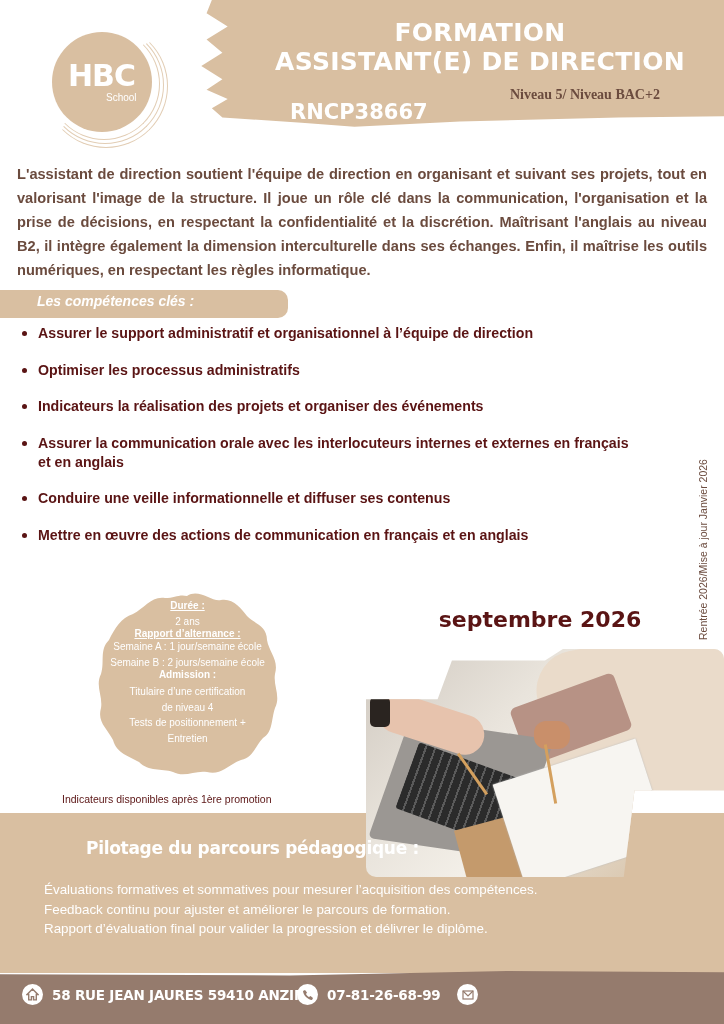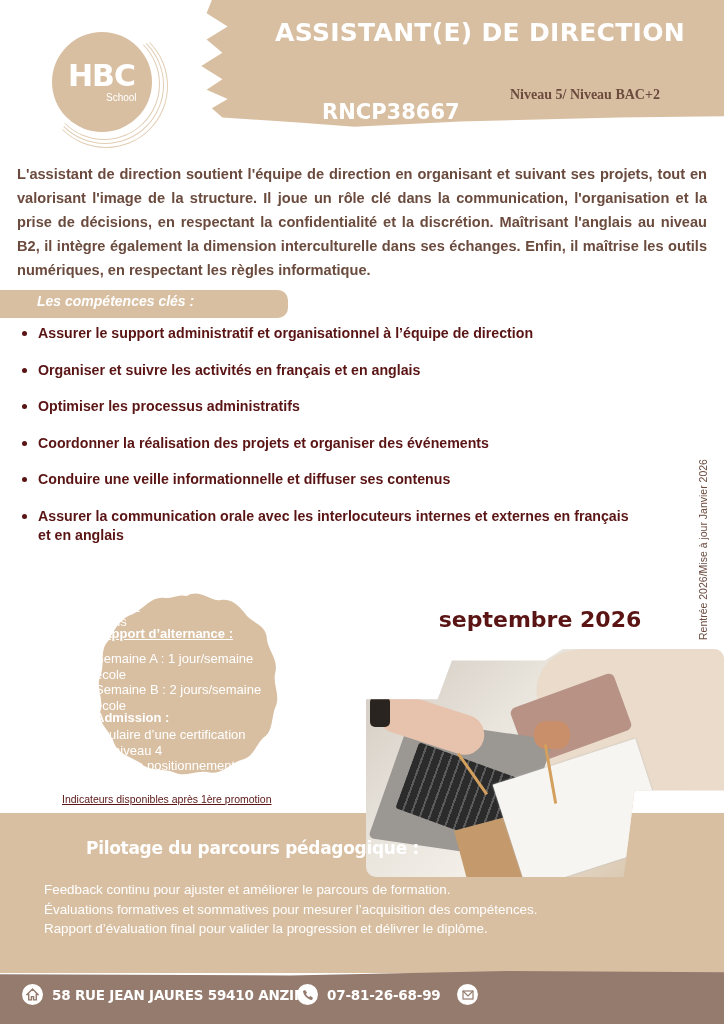--- a/index.html
+++ b/index.html
@@ -12,21 +12,21 @@
     background: #d9bfa1;
     clip-path: polygon(3% 0, 100% 0, 100% 88%, 80% 89%, 50% 92%, 30% 96%, 20% 93%, 5% 89%, 3% 82%, 6% 75%, 2% 68%, 5% 60%, 1% 50%, 5% 40%, 2% 30%, 6% 20%, 2% 10%);
   }
   .title {
     position: absolute; left: 250px; top: 18px; width: 460px; text-align: center;
     color: #ffffff; font-weight: bold; font-size: 25px; line-height: 29px; letter-spacing: 0.3px;
     font-family: "DejaVu Sans", sans-serif;
   }
   .rncp {
     position: absolute; left: 290px; top: 100px; color: #ffffff; font-weight: bold;
-    font-size: 21px; font-family: "DejaVu Sans", sans-serif; margin-left: 32px;
+    font-size: 21px; font-family: "DejaVu Sans", sans-serif;
   }
   .niveau {
     position: absolute; left: 510px; top: 87px; color: #6b4b3e; font-weight: bold; font-size: 14px;
     font-family: Liberation Serif, serif;
   }
 
   
   .logo {
     position: absolute; left: 48px; top: 28px; width: 118px; height: 118px;
   }
@@ -78,28 +78,28 @@
     position: absolute; left: 697px; top: 640px; transform-origin: left top; transform: rotate(-90deg);
     font-size: 10.5px; color: #6b4b3e; white-space: nowrap;
   }
 
   
   .badge {
     position: absolute; left: 95px; top: 588px; width: 185px; height: 190px;
   }
   .badge svg { position: absolute; left: 0; top: 0; }
   .badge-text {
-    position: absolute; left: 0; top: 10px; width: 185px; color: #ffffff;
-    font-size: 13px; line-height: 15.5px;
+    position: absolute; left: 0; top: 10px; width: 185px; text-align: center; color: #ffffff;
+    font-size: 10px; line-height: 15.5px;
   }
   .badge-text .h { font-weight: bold; text-decoration: underline; }
   .badge-text .hb { font-weight: bold; }
 
   .indicateurs {
-    position: absolute; left: 62px; top: 793px; font-size: 10.5px; color: #5a1414; text-decoration: underline;
+    position: absolute; left: 62px; top: 793px; font-size: 10.5px; color: #5a1414;
   }
 
   .ouverture {
     position: absolute; left: 425px; top: 604px; width: 230px; text-align: center;
     font-size: 22px; line-height: 32px; font-weight: bold; color: #5a1414;
     font-family: "DejaVu Sans", sans-serif;
   }
 
   
   .photo {
@@ -140,20 +140,21 @@
   .footer-item { position: absolute; top: 984px; display: flex; align-items: center; color: #ffffff;
     font-weight: bold; font-size: 13.5px; font-family: "DejaVu Sans", sans-serif; letter-spacing: -0.2px; }
   .ficon { width: 21px; height: 21px; border-radius: 50%; background: #ffffff; color: #957b6d;
     display: flex; align-items: center; justify-content: center; font-size: 12px; margin-right: 9px; }
 </style>
 </head>
 <body>
 
 <div class="header-band"></div>
 <div class="title">
+  <div>FORMATION</div>
   <div>ASSISTANT(E) DE DIRECTION</div>
 </div>
 <div class="rncp">RNCP38667</div>
 <div class="niveau">Niveau 5/ Niveau BAC+2</div>
 
 <div class="logo">
   <div class="logo-ring" style="left:0;top:0;width:112px;height:112px;"></div>
   <div class="logo-ring" style="left:-2px;top:-2px;width:118px;height:118px;"></div>
   <div class="logo-ring" style="left:-4px;top:-4px;width:124px;height:124px;"></div>
   <div class="logo-disc"></div>
@@ -161,45 +162,45 @@
   <div class="logo-hbc">HBC</div>
   <div class="logo-school">School</div>
 </div>
 
 <p class="intro">L'assistant de direction soutient l'équipe de direction en organisant et suivant ses projets, tout en valorisant l'image de la structure. Il joue un rôle clé dans la communication, l'organisation et la prise de décisions, en respectant la confidentialité et la discrétion. Maîtrisant l'anglais au niveau B2, il intègre également la dimension interculturelle dans ses échanges. Enfin, il maîtrise les outils numériques, en respectant les règles informatique.</p>
 
 <div class="comp-pill"></div>
 <div class="comp-title">Les compétences clés :</div>
 <ul class="comp-list">
   <li>Assurer le support administratif et organisationnel à l’équipe de direction</li>
-  <li>Organiser et suivre les activités en français et en anglais</li>
   <li>Optimiser les processus administratifs</li>
-  <li>Coordonner la réalisation des projets et organiser des événements</li>
+  <li>Indicateurs la réalisation des projets et organiser des événements</li>
+  <li>Assurer la communication orale avec les interlocuteurs internes et externes en français et en anglais</li>
   <li>Conduire une veille informationnelle et diffuser ses contenus</li>
-  <li>Assurer la communication orale avec les interlocuteurs internes et externes en français et en anglais</li>
+  <li>Mettre en œuvre des actions de communication en français et en anglais</li>
 </ul>
 
 <div class="side-note">Rentrée 2026/Mise à jour Janvier 2026</div>
 
 <div class="badge">
   <svg width="185" height="190" viewBox="0 0 185 190">
     <path fill="#d9bfa1" d="
       M92 8
       C104 0,116 14,126 12 C138 10,146 20,152 28 C160 36,172 38,172 52
       C174 64,184 72,180 86 C178 98,186 108,180 120 C176 132,178 144,168 150
       C160 158,158 170,146 172 C134 176,126 188,112 184 C100 182,90 190,78 184
       C66 180,54 184,44 174 C34 168,22 166,18 152 C12 140,2 134,6 120
       C8 108,0 98,6 86 C10 74,4 62,14 52 C20 40,26 30,38 26
       C50 20,56 8,70 10 C80 10,84 6,92 8 Z"></path>
   </svg>
   <div class="badge-text">
     <div class="h">Durée :</div>
     <div>2 ans</div>
     <div class="h" style="line-height:10px">Rapport d’alternance :</div>
-    <div style="margin-top:12px">Semaine A : 1 jour/semaine école</div>
+    <div style="margin-top:0">Semaine A : 1 jour/semaine école</div>
     <div>Semaine B : 2 jours/semaine école</div>
     <div class="hb" style="line-height:10px">Admission :</div>
     <div style="margin-top:4px">Titulaire d’une certification</div>
     <div>de niveau 4</div>
     <div>Tests de positionnement +</div>
     <div>Entretien</div>
   </div>
 </div>
 
 <div class="indicateurs">Indicateurs disponibles après 1ère promotion</div>
@@ -219,22 +220,22 @@
   <div class="ph-paper"></div>
   <div class="ph-hand1"></div>
   <div class="ph-watch"></div>
   <div class="ph-hand2"></div>
   <div class="ph-pen1"></div>
   <div class="ph-pen2"></div>
 </div>
 
 <div class="pilot-title">Pilotage du parcours pédagogique :</div>
 <div class="pilot-list">
+  <div>Évaluations formatives et sommatives pour mesurer l’acquisition des compétences.</div>
   <div>Feedback continu pour ajuster et améliorer le parcours de formation.</div>
-  <div>Évaluations formatives et sommatives pour mesurer l’acquisition des compétences.</div>
   <div>Rapport d’évaluation final pour valider la progression et délivrer le diplôme.</div>
 </div>
 
 <div class="footer"></div>
 <div class="footer-item" style="left:22px">
   <span class="ficon">
     <svg width="13" height="13" viewBox="0 0 12 12">
         <path d="M6 1 L11 6 H9.5 V11 H7 V8 H5 V11 H2.5 V6 H1 Z" fill="none" stroke="#957b6d" stroke-width="1.3"></path>
       </svg>
   </span>

